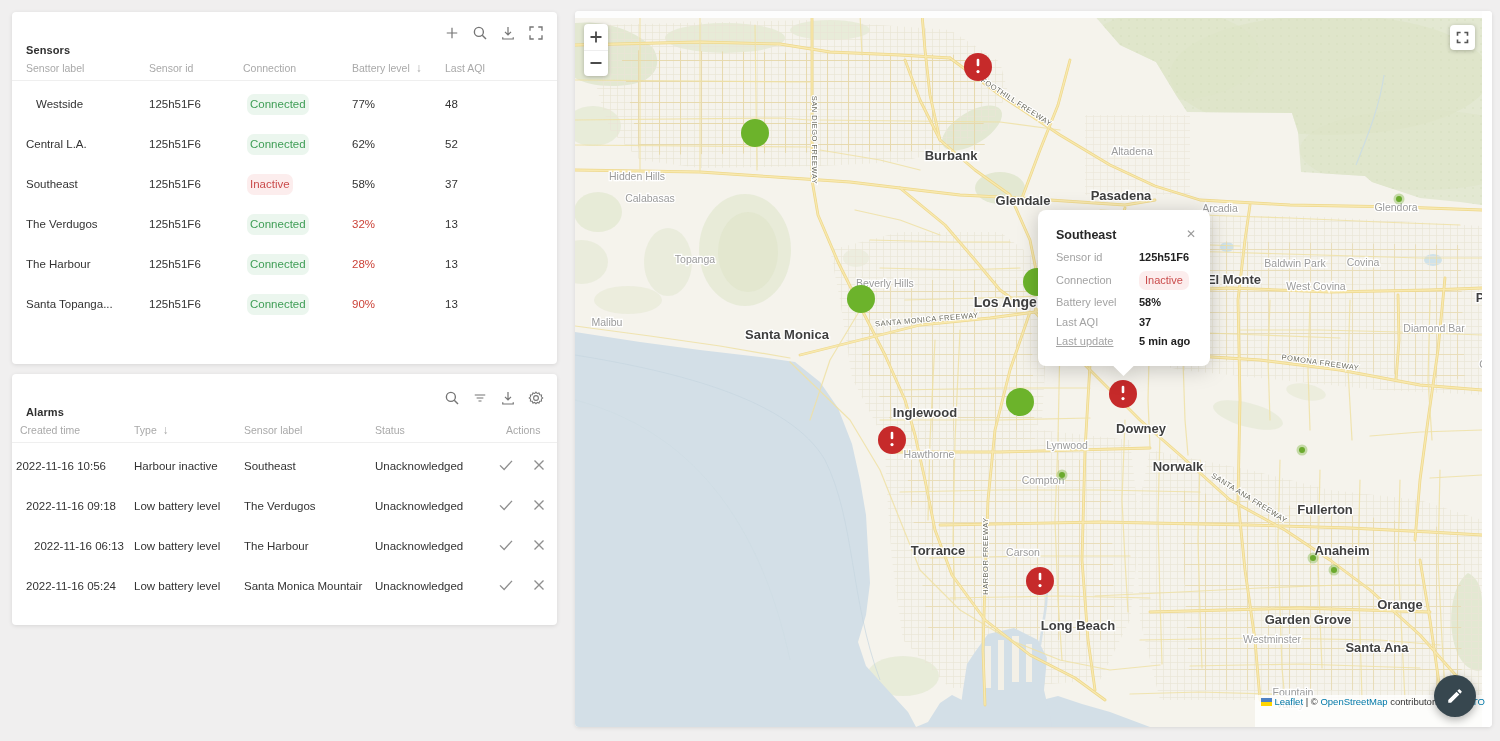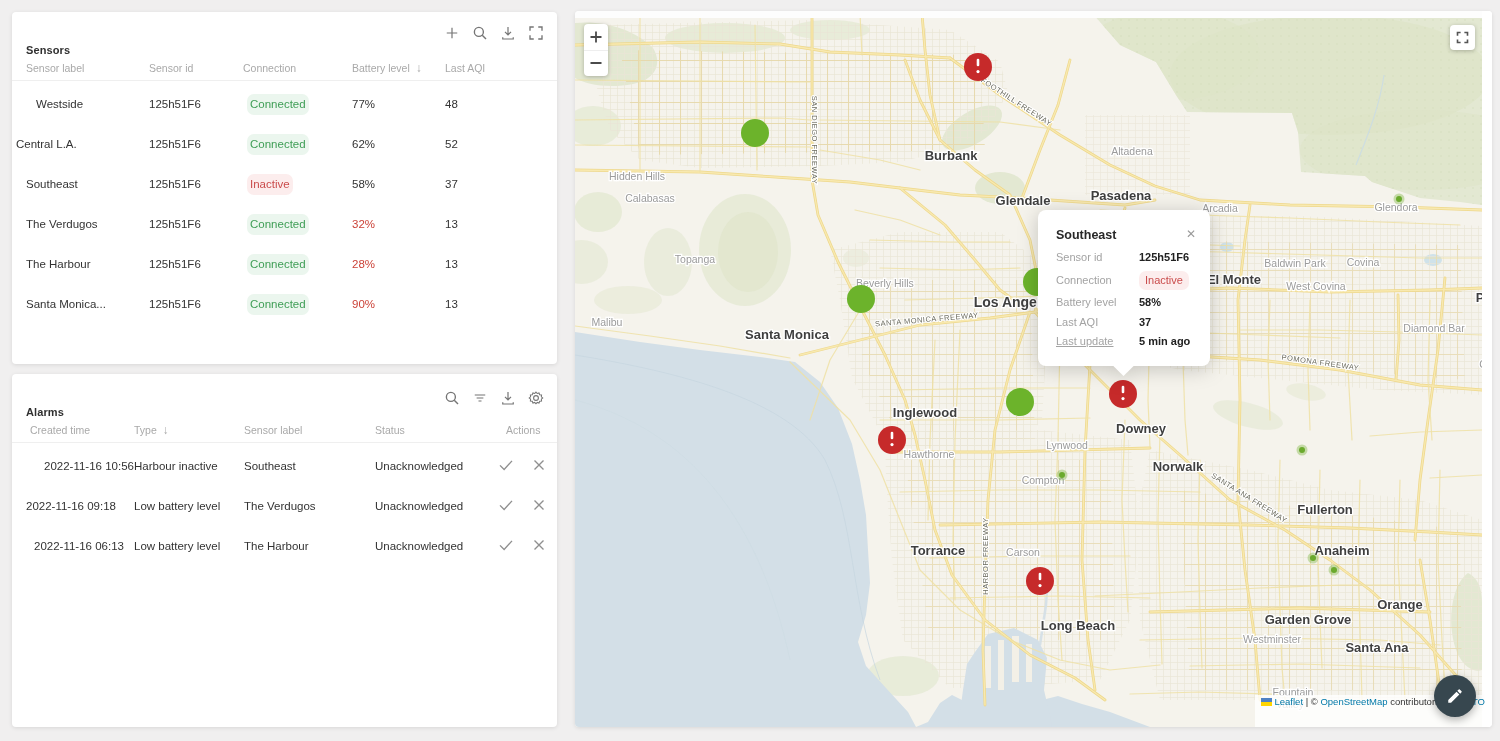--- a/index.html
+++ b/index.html
@@ -1,19 +1,19 @@
 <!DOCTYPE html>
 <html><head>
 <meta charset="utf-8">
 <style>
 * { margin:0; padding:0; box-sizing:border-box; }
 html,body { width:1500px; height:741px; overflow:hidden; background:#f0efef; font-family:"Liberation Sans",sans-serif; }
 .card { position:absolute; background:#fff; border-radius:4px; box-shadow:0 1px 4px rgba(0,0,0,.10); }
 #sensors { left:12px; top:12px; width:545px; height:352px; }
-#alarms { left:12px; top:374px; width:545px; height:353px; }
+#alarms { left:12px; top:374px; width:545px; height:251px; }
 #mapcard { left:575px; top:11px; width:917px; height:716px; overflow:hidden; }
 .cardtitle { position:absolute; left:14px; top:16px; font-size:11px; font-weight:bold; color:#303030; letter-spacing:.1px;margin-top:16px; }
 .hicons { position:absolute; top:12px; right:12px; display:flex; gap:10px; }
 .hicons svg { width:18px; height:18px; }
 table.tb { border-collapse:collapse; table-layout:fixed; width:100%; position:absolute; top:44px; left:0; }
 table.tb th { font-size:10.5px; font-weight:normal; color:#a9a9a9; text-align:left; height:24px; vertical-align:middle; border-bottom:1px solid #efefef; white-space:nowrap; overflow:hidden; }
 table.tb td { font-size:11.5px; color:#333; height:40px; vertical-align:middle; white-space:nowrap; }
 table.tb tr.sp td { height:4px; border:none; }
 .chip { display:inline-block; font-size:11.5px; border-radius:7px; padding:4px 3px 5px; margin-left:4px; }
 .chip.ok { color:#3f9e56; background:#ebf6ee; }
@@ -61,21 +61,21 @@
           <td colspan="5"></td>
         </tr>
     <tr>
           <td style="padding-left:24px">Westside</td>
           <td>125h51F6</td>
           <td><span class="chip ok">Connected</span></td>
           <td>77%</td>
           <td>48</td>
         </tr>
     <tr>
-          <td style="padding-left:4px">Central L.A.</td>
+          <td style="padding-left:14px">Central L.A.</td>
           <td>125h51F6</td>
           <td><span class="chip ok">Connected</span></td>
           <td>62%</td>
           <td>52</td>
         </tr>
     <tr>
           <td style="padding-left:14px">Southeast</td>
           <td>125h51F6</td>
           <td><span class="chip bad">Inactive</span></td>
           <td>58%</td>
@@ -89,21 +89,21 @@
           <td>13</td>
         </tr>
     <tr>
           <td style="padding-left:14px">The Harbour</td>
           <td>125h51F6</td>
           <td><span class="chip ok">Connected</span></td>
           <td class="red">28%</td>
           <td>13</td>
         </tr>
     <tr>
-          <td style="padding-left:14px">Santa Monica...</td>
+          <td style="padding-left:14px">Santa Topanga...</td>
           <td>125h51F6</td>
           <td><span class="chip ok">Connected</span></td>
           <td class="red">90%</td>
           <td>13</td>
         </tr>
   </tbody>
     </table>
 </div>
 
 <div class="card" id="alarms">
@@ -127,31 +127,31 @@
   <table class="tb">
     <colgroup>
         <col style="width:122px">
         <col style="width:110px">
         <col style="width:131px">
         <col style="width:120px">
         <col>
       </colgroup>
     <tbody>
         <tr>
-          <th style="padding-left:18px">Created time</th>
+          <th style="padding-left:8px">Created time</th>
           <th>Type&nbsp;&nbsp;<span style="font-size:12px">↓</span></th>
           <th>Sensor label</th>
           <th>Status</th>
           <th><span style="padding-left:11px">Actions</span></th>
         </tr>
     <tr class="sp">
           <td colspan="5"></td>
         </tr>
     <tr>
-          <td style="padding-left:32px">2022-11-16 10:56</td>
+          <td style="padding-left:4px">2022-11-16 10:56</td>
           <td>Harbour inactive</td>
           <td>Southeast</td>
           <td>Unacknowledged</td>
           <td><svg class="aw" style="margin-left:1px" viewBox="0 0 24 24" width="18" height="18" fill="none" stroke="#8f8f8f" stroke-width="1.8">
               <path d="M4 12.5l5.5 5.5L20 6.5"></path>
             </svg><svg class="aw" style="margin-left:13px" viewBox="0 0 24 24" width="18" height="18" fill="none" stroke="#8f8f8f" stroke-width="1.8">
               <path d="M6 6l12 12M18 6L6 18"></path>
             </svg></td>
         </tr>
     <tr>
@@ -162,20 +162,31 @@
           <td><svg class="aw" style="margin-left:1px" viewBox="0 0 24 24" width="18" height="18" fill="none" stroke="#8f8f8f" stroke-width="1.8">
               <path d="M4 12.5l5.5 5.5L20 6.5"></path>
             </svg><svg class="aw" style="margin-left:13px" viewBox="0 0 24 24" width="18" height="18" fill="none" stroke="#8f8f8f" stroke-width="1.8">
               <path d="M6 6l12 12M18 6L6 18"></path>
             </svg></td>
         </tr>
     <tr>
           <td style="padding-left:22px">2022-11-16 06:13</td>
           <td>Low battery level</td>
           <td>The Harbour</td>
+          <td>Unacknowledged</td>
+          <td><svg class="aw" style="margin-left:1px" viewBox="0 0 24 24" width="18" height="18" fill="none" stroke="#8f8f8f" stroke-width="1.8">
+              <path d="M4 12.5l5.5 5.5L20 6.5"></path>
+            </svg><svg class="aw" style="margin-left:13px" viewBox="0 0 24 24" width="18" height="18" fill="none" stroke="#8f8f8f" stroke-width="1.8">
+              <path d="M6 6l12 12M18 6L6 18"></path>
+            </svg></td>
+        </tr>
+    <tr>
+          <td style="padding-left:14px">2022-11-16 05:24</td>
+          <td>Low battery level</td>
+          <td style="white-space:nowrap;overflow:hidden">Santa Monica Mountair</td>
           <td>Unacknowledged</td>
           <td><svg class="aw" style="margin-left:1px" viewBox="0 0 24 24" width="18" height="18" fill="none" stroke="#8f8f8f" stroke-width="1.8">
               <path d="M4 12.5l5.5 5.5L20 6.5"></path>
             </svg><svg class="aw" style="margin-left:13px" viewBox="0 0 24 24" width="18" height="18" fill="none" stroke="#8f8f8f" stroke-width="1.8">
               <path d="M6 6l12 12M18 6L6 18"></path>
             </svg></td>
         </tr>
   </tbody>
     </table>
 </div>

